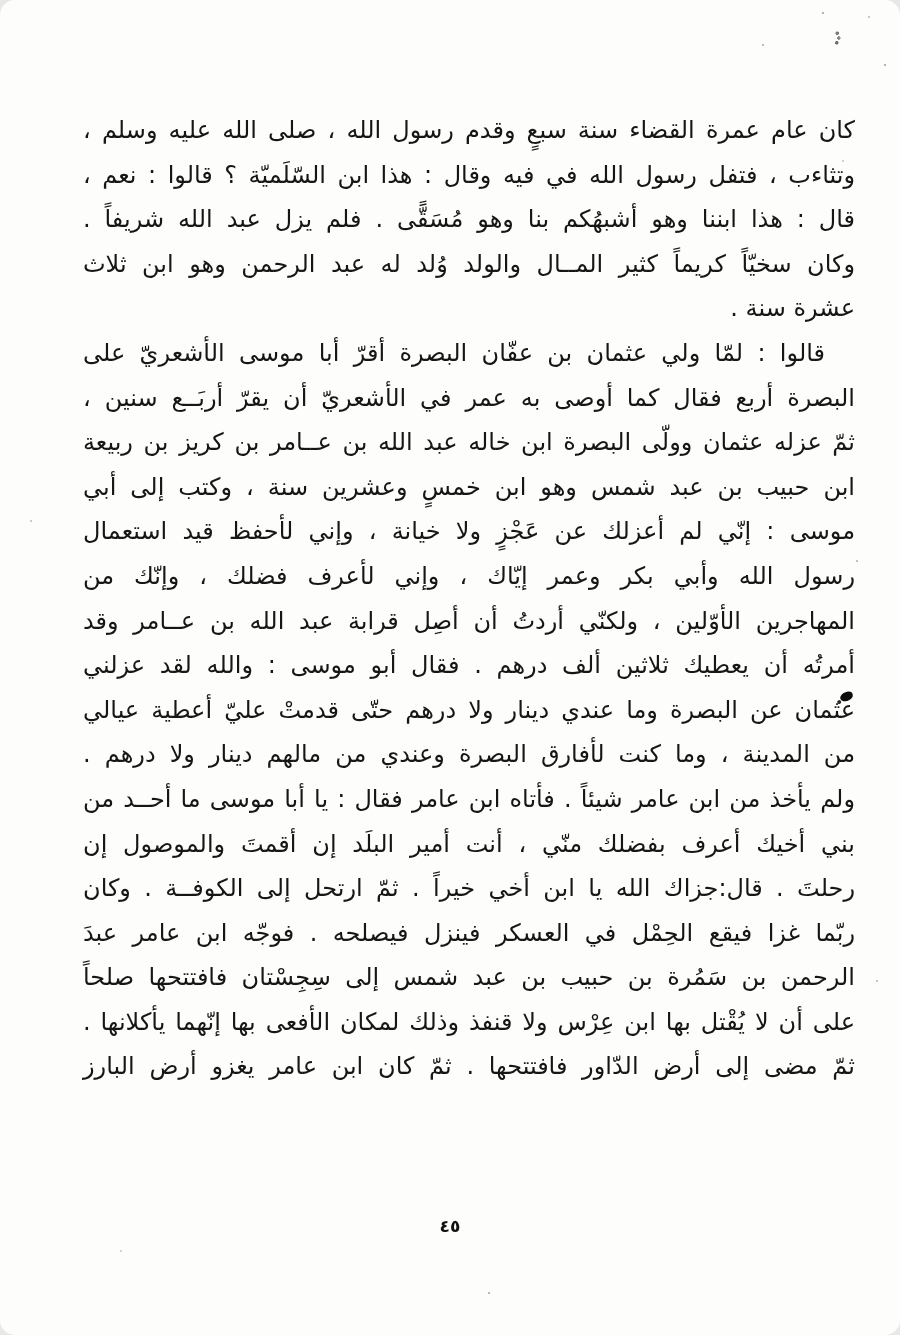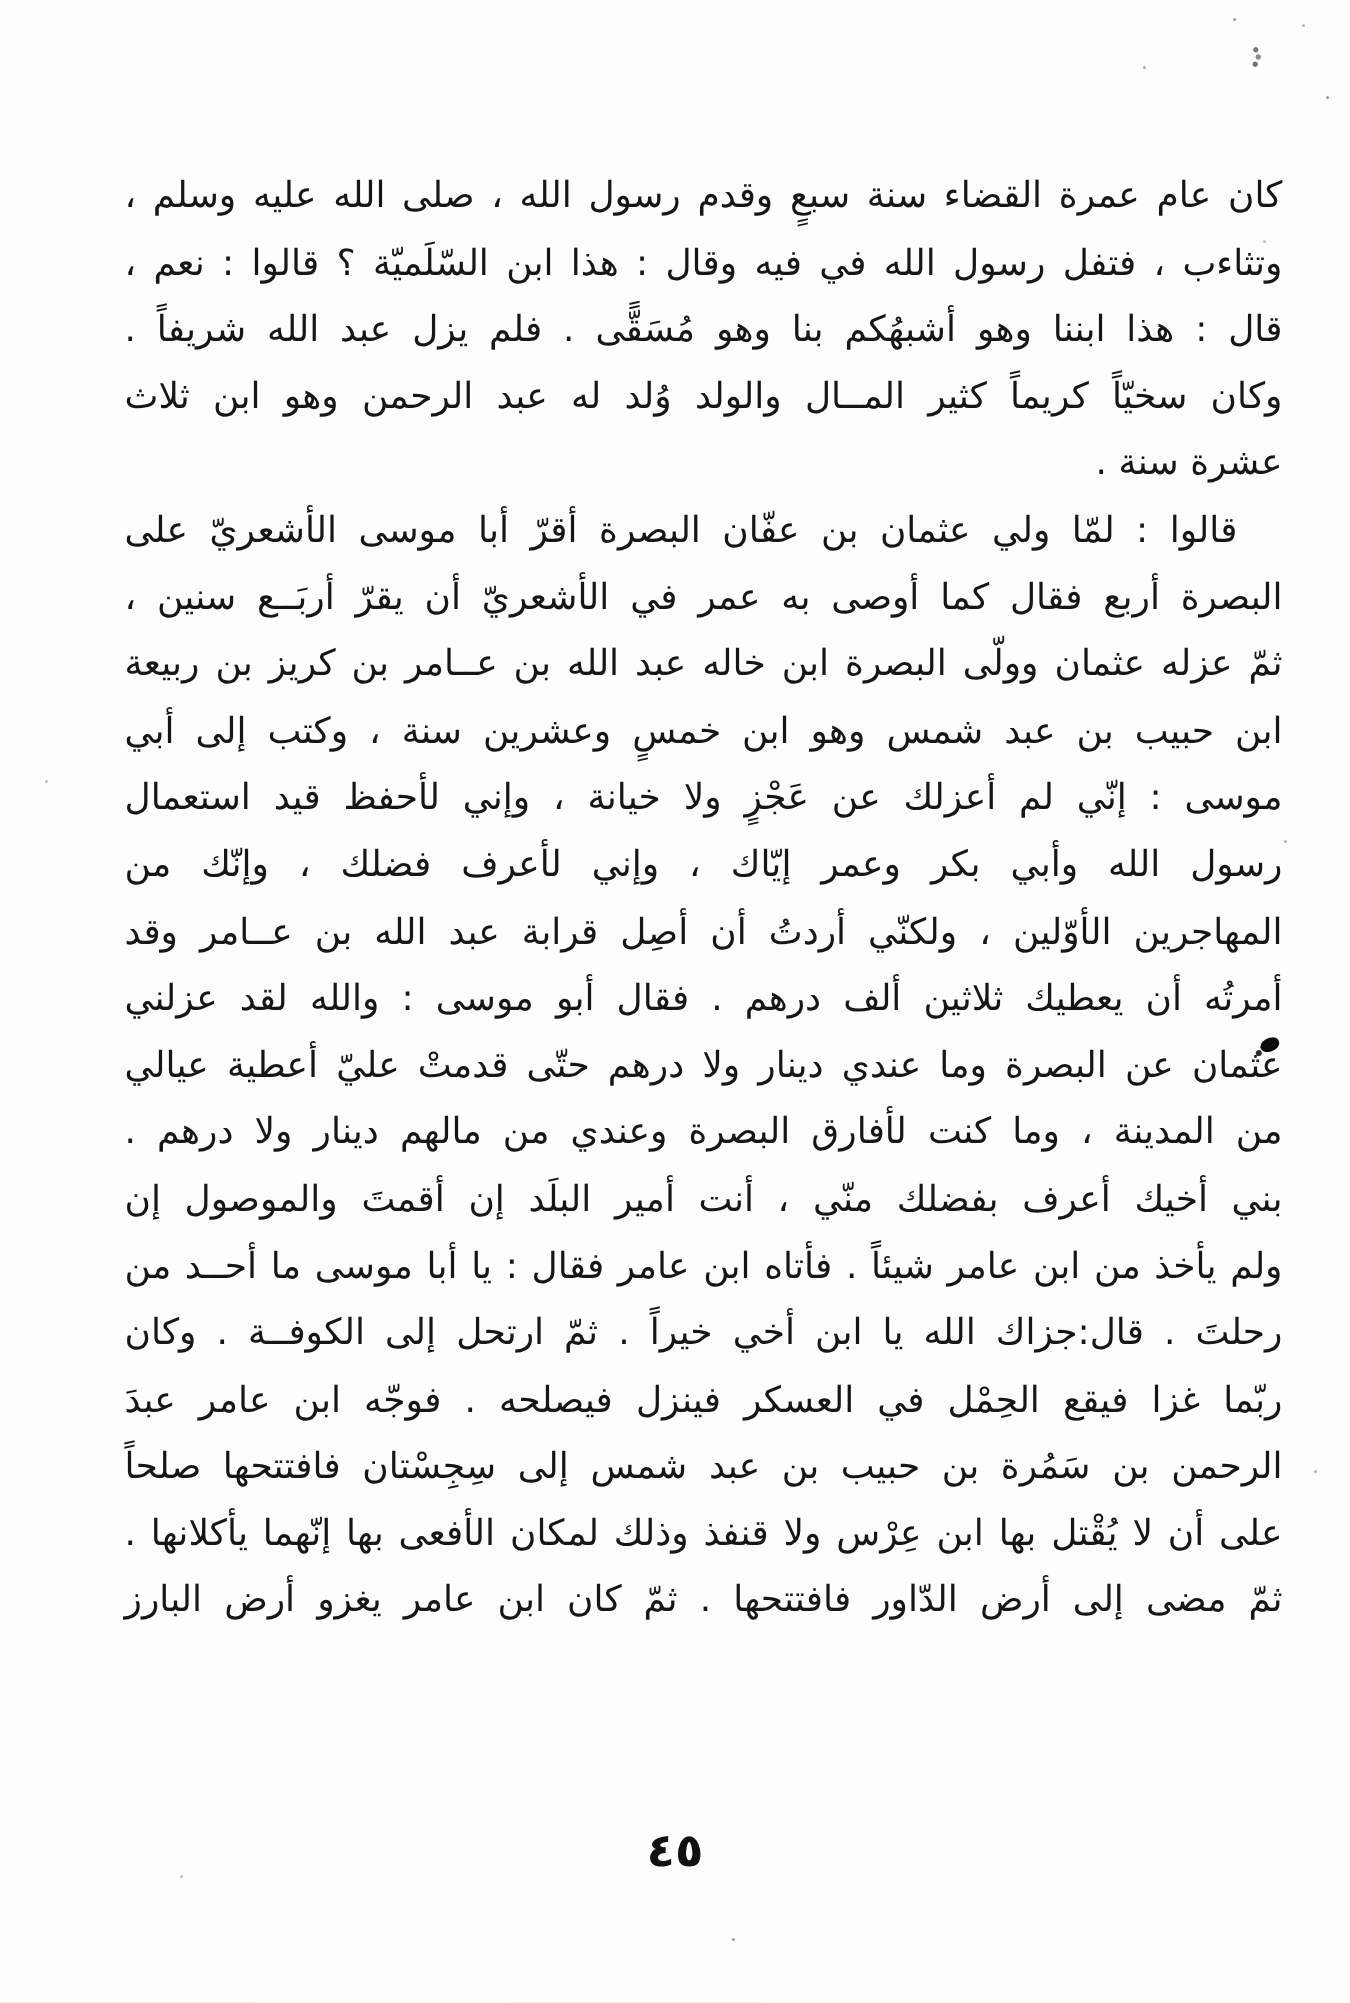--- a/index.html
+++ b/index.html
@@ -9,20 +9,21 @@
   }
   .page {
     position: relative;
     width: 900px;
     height: 1335px;
     margin: 0 auto;
     background: #fdfdfb;
     overflow: hidden;
     font-family: "DejaVu Sans", sans-serif;
     color: #161616;
+    border-radius: 15px;
   }
   .text-block {
     position: absolute;
     top: 108px;
     right: 45px;
     width: 772px;
     direction: rtl;
   }
   .line {
     direction: rtl;
@@ -46,21 +47,21 @@
   
   .line--indent {
     padding-right: 30px;
   }
   .page-number {
     position: absolute;
     top: 1216px;
     left: 0;
     width: 900px;
     text-align: center;
-    font-size: 31px;
+    font-size: 17px;
     font-weight: bold;
     direction: rtl;
     color: #111;
   }
   
   .ink-spot {
     position: absolute;
     left: 840px;
     top: 692px;
     width: 13px;
@@ -122,22 +123,22 @@
     <div class="line line--indent">قالوا : لمّا ولي عثمان بن عفّان البصرة أقرّ أبا موسى الأشعريّ على</div>
     <div class="line">البصرة أربع فقال كما أوصى به عمر في الأشعريّ أن يقرّ أربَــع سنين ،</div>
     <div class="line">ثمّ عزله عثمان وولّى البصرة ابن خاله عبد الله بن عــامر بن كريز بن ربيعة</div>
     <div class="line">ابن حبيب بن عبد شمس وهو ابن خمسٍ وعشرين سنة ، وكتب إلى أبي</div>
     <div class="line">موسى : إنّي لم أعزلك عن عَجْزٍ ولا خيانة ، وإني لأحفظ قيد استعمال</div>
     <div class="line">رسول الله وأبي بكر وعمر إيّاك ، وإني لأعرف فضلك ، وإنّك من</div>
     <div class="line">المهاجرين الأوّلين ، ولكنّي أردتُ أن أصِل قرابة عبد الله بن عــامر وقد</div>
     <div class="line">أمرتُه أن يعطيك ثلاثين ألف درهم . فقال أبو موسى : والله لقد عزلني</div>
     <div class="line">عثمان عن البصرة وما عندي دينار ولا درهم حتّى قدمتْ عليّ أعطية عيالي</div>
     <div class="line">من المدينة ، وما كنت لأفارق البصرة وعندي من مالهم دينار ولا درهم .</div>
+    <div class="line">ولم يأخذ من ابن عامر شيئاً . فأتاه ابن عامر فقال : يا أبا موسى ما أحــد من</div>
     <div class="line">بني أخيك أعرف بفضلك منّي ، أنت أمير البلَد إن أقمتَ والموصول إن</div>
-    <div class="line">ولم يأخذ من ابن عامر شيئاً . فأتاه ابن عامر فقال : يا أبا موسى ما أحــد من</div>
     <div class="line">رحلتَ . قال:جزاك الله يا ابن أخي خيراً . ثمّ ارتحل إلى الكوفــة . وكان</div>
     <div class="line">ربّما غزا فيقع الحِمْل في العسكر فينزل فيصلحه . فوجّه ابن عامر عبدَ</div>
     <div class="line">الرحمن بن سَمُرة بن حبيب بن عبد شمس إلى سِجِسْتان فافتتحها صلحاً</div>
     <div class="line">على أن لا يُقْتل بها ابن عِرْس ولا قنفذ وذلك لمكان الأفعى بها إنّهما يأكلانها .</div>
     <div class="line">ثمّ مضى إلى أرض الدّاور فافتتحها . ثمّ كان ابن عامر يغزو أرض البارز</div>
   </div>
 
   <div class="page-number">٤٥</div>
 
   <span class="ink-spot"></span>

